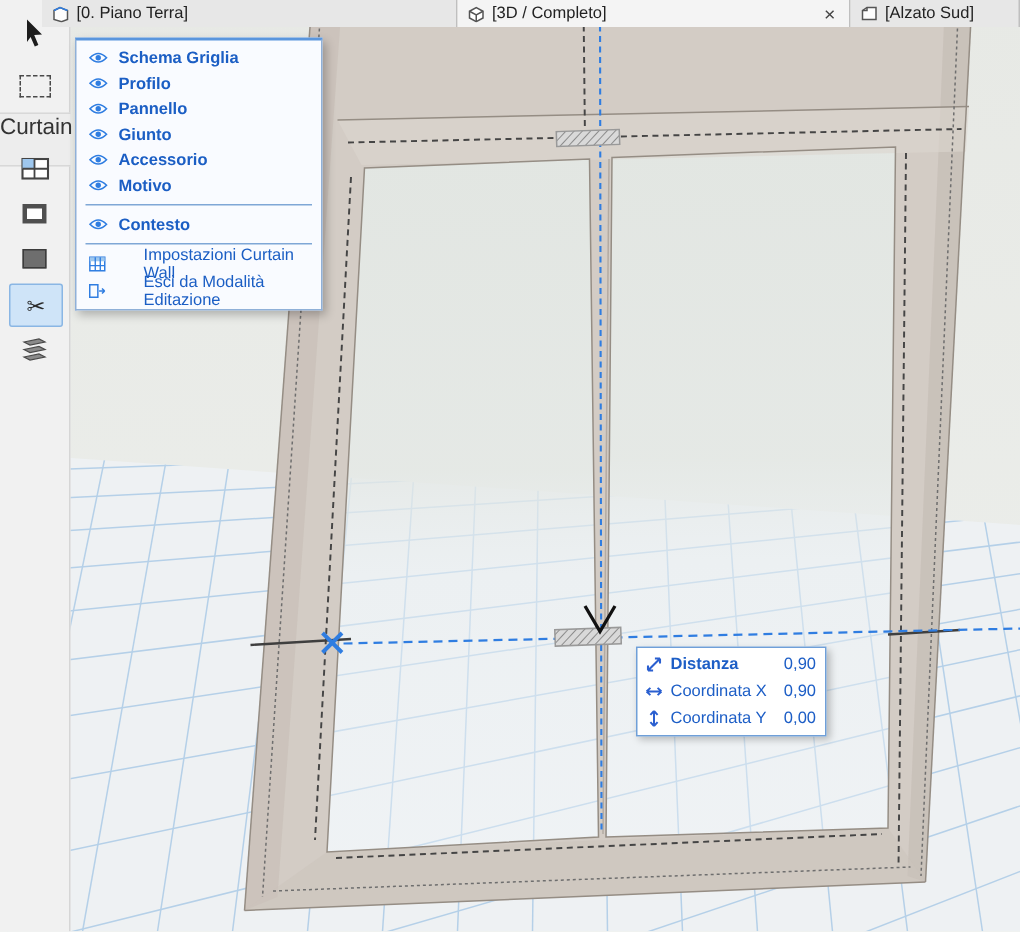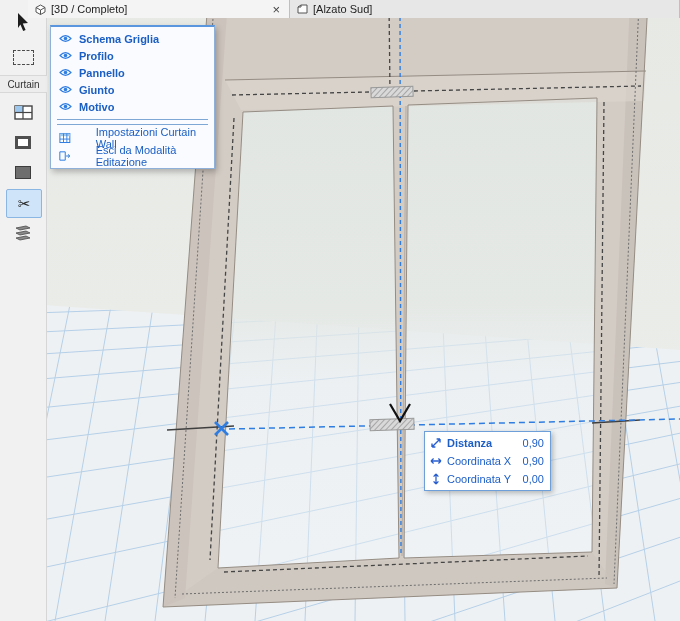--- a/index.html
+++ b/index.html
@@ -16,22 +16,22 @@
   .tab.t3{flex:1;}
   .tab .close{margin-left:auto;font-size:13px;line-height:11px;color:#444;padding:0 2px;cursor:default;}
   .tab svg{flex:0 0 auto;}
 
   
   .toolbar{position:absolute;left:0;top:0;width:47px;height:621px;background:#f1f1f1;
            border-right:1px solid #d6d6d6;z-index:4;box-sizing:border-box;}
   .tool{position:absolute;left:6px;width:34px;height:27px;display:flex;align-items:center;
         justify-content:center;border-radius:2px;}
   .tool.selected{background:#cfe4f8;border:1px solid #8ab6e4;}
-  .tool-section-label{position:absolute;left:0;top:75px;width:47px;height:18px;line-height:18px;
-        text-align:center;font-size:10px;color:#333;border-top:1px solid #d8d8d8;
+  .tool-section-label{position:absolute;left:0;top:75px;width:47px;height:36px;line-height:18px;
+        text-align:center;font-size:15px;color:#333;border-top:1px solid #d8d8d8;
         border-bottom:1px solid #d8d8d8;background:#ededed;box-sizing:border-box;}
   .scissors-glyph{font-size:15px;color:#2a2a2a;}
   .marquee-shape{width:19px;height:13px;border:1px dashed #4a4a4a;}
   .frame-shape{width:16px;height:13px;border:3px solid #4f4f4f;box-sizing:border-box;background:#fff;}
   .panel-shape{width:16px;height:13px;background:#6e6e6e;border:1px solid #3c3c3c;box-sizing:border-box;}
 
   
   .menu{position:absolute;left:50px;top:25px;width:165px;z-index:10;background:#f9fbff;
         border:1px solid #8fb0d8;border-top:2px solid #5a96dd;box-shadow:2px 3px 6px rgba(0,0,0,.25);
         padding:3px 0;box-sizing:border-box;}
@@ -165,20 +165,27 @@
 
     <g>
       <rect x="370" y="419" width="44" height="11" fill="url(#hatch)" stroke="#999999" transform="rotate(-2 392 424)"></rect>
       <rect x="371" y="87" width="42" height="10" fill="url(#hatch)" stroke="#999999" transform="rotate(-2 392 92)"></rect>
     </g>
 
     <path d="M390,404 L400,421 L410,404" stroke="#111" stroke-width="2.2" fill="none"></path>
   </svg>
 
   <div class="tabbar">
+    <div class="tab t1">
+      <svg width="11" height="11" viewBox="0 0 11 11">
+        <path d="M1,3 L5,1 L10,3 L10,9 L6,10.5 L1,9 Z" fill="#fdfdfd" stroke="#555" stroke-width="1"></path>
+        <path d="M1,3 L5,1 L10,3" fill="none" stroke="#2f7de1" stroke-width="1"></path>
+      </svg>
+      <span>[0. Piano Terra]</span>
+    </div>
     <div class="tab t2">
       <svg width="11" height="11" viewBox="0 0 11 11">
         <path d="M1,3.5 L5.5,1 L10,3.5 L10,8 L5.5,10.5 L1,8 Z" fill="#fff" stroke="#555" stroke-width="1"></path>
         <path d="M1,3.5 L5.5,6 L10,3.5 M5.5,6 L5.5,10.5" fill="none" stroke="#555" stroke-width="1"></path>
       </svg>
       <span>[3D / Completo]</span>
       <span class="close">×</span>
     </div>
     <div class="tab t3">
       <svg width="11" height="11" viewBox="0 0 11 11">
@@ -254,25 +261,39 @@
         <path d="M1,4.5 Q6.5,-1.2 12,4.5 Q6.5,10.2 1,4.5 Z" fill="none" stroke="#2f7de1" stroke-width="1.1"></path>
         <circle cx="6.5" cy="4.5" r="1.8" fill="#2f7de1"></circle>
       </svg>
       <span>Giunto</span>
     </div>
     <div class="menu-item">
       <svg width="13" height="9" viewBox="0 0 13 9">
         <path d="M1,4.5 Q6.5,-1.2 12,4.5 Q6.5,10.2 1,4.5 Z" fill="none" stroke="#2f7de1" stroke-width="1.1"></path>
         <circle cx="6.5" cy="4.5" r="1.8" fill="#2f7de1"></circle>
       </svg>
+      <span>Accessorio</span>
+    </div>
+    <div class="menu-item">
+      <svg width="13" height="9" viewBox="0 0 13 9">
+        <path d="M1,4.5 Q6.5,-1.2 12,4.5 Q6.5,10.2 1,4.5 Z" fill="none" stroke="#2f7de1" stroke-width="1.1"></path>
+        <circle cx="6.5" cy="4.5" r="1.8" fill="#2f7de1"></circle>
+      </svg>
       <span>Motivo</span>
     </div>
 
     <div class="menu-sep"></div>
 
+    <div class="menu-item">
+      <svg width="13" height="9" viewBox="0 0 13 9">
+        <path d="M1,4.5 Q6.5,-1.2 12,4.5 Q6.5,10.2 1,4.5 Z" fill="none" stroke="#2f7de1" stroke-width="1.1"></path>
+        <circle cx="6.5" cy="4.5" r="1.8" fill="#2f7de1"></circle>
+      </svg>
+      <span>Contesto</span>
+    </div>
 
     <div class="menu-sep"></div>
 
     <div class="menu-action">
       <svg width="13" height="12" viewBox="0 0 13 12">
         <rect x="1" y="1" width="11" height="10" fill="#ffffff" stroke="#2f7de1" stroke-width="1.1"></rect>
         <rect x="1" y="1" width="11" height="3" fill="#9ec7ee"></rect>
         <line x1="5" y1="1" x2="5" y2="11" stroke="#2f7de1" stroke-width="1"></line>
         <line x1="8.7" y1="1" x2="8.7" y2="11" stroke="#2f7de1" stroke-width="1"></line>
         <line x1="1" y1="7.2" x2="12" y2="7.2" stroke="#2f7de1" stroke-width="1"></line>

